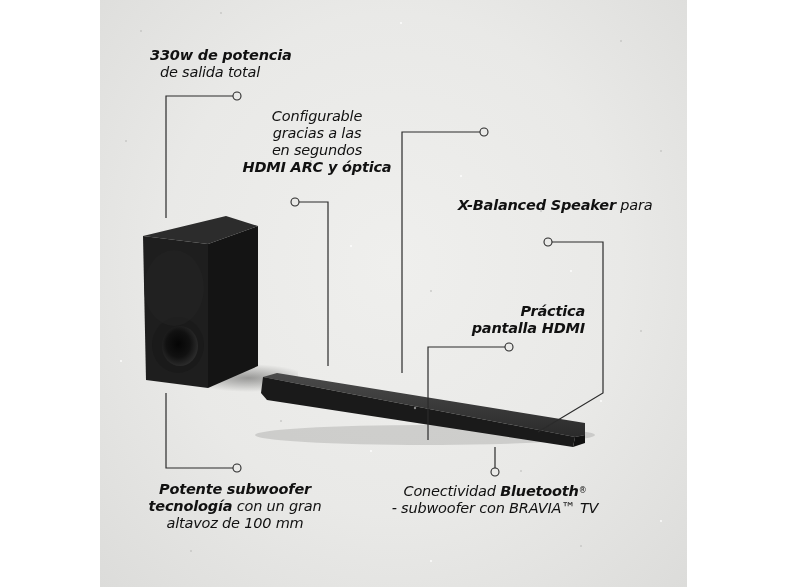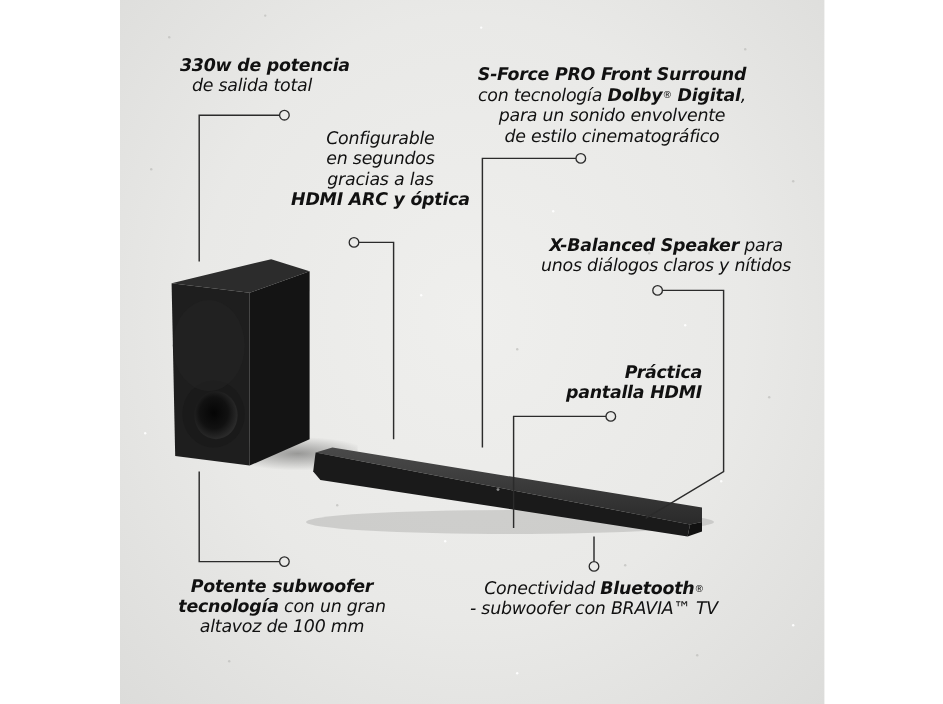--- a/index.html
+++ b/index.html
@@ -116,35 +116,28 @@
     </g>
   </svg>
 
   <div class="label" style="left:50px;top:47px;width:120px;">
     <div><b>330w de potencia</b></div>
     <div>de salida total</div>
   </div>
 
   <div class="label" style="left:122px;top:108px;width:190px;">
     <div>Configurable</div>
+    <div>gracias a las</div>
     <div>en segundos</div>
-    <div>gracias a las</div>
     <div><b>HDMI ARC y óptica</b></div>
   </div>
 
-  <div class="label" style="left:290px;top:55px;width:240px;">
-    <div><b>S-Force PRO Front Surround</b></div>
-    <div><span>con tecnología </span><b>Dolby</b><sup>®</sup><b> Digital</b><span>,</span></div>
-    <div>para un sonido envolvente</div>
-    <div>de estilo cinematográfico</div>
-  </div>
 
   <div class="label" style="left:335px;top:197px;width:240px;">
     <div><b>X-Balanced Speaker</b><span> para</span></div>
-    <div>unos diálogos claros y nítidos</div>
   </div>
 
   <div class="label" style="left:355px;top:303px;width:130px;text-align:right;">
     <div><b>Práctica</b></div>
     <div><b>pantalla HDMI</b></div>
   </div>
 
   <div class="label" style="left:40px;top:481px;width:190px;">
     <div><b>Potente subwoofer</b></div>
     <div><b>tecnología</b><span> con un gran</span></div>

